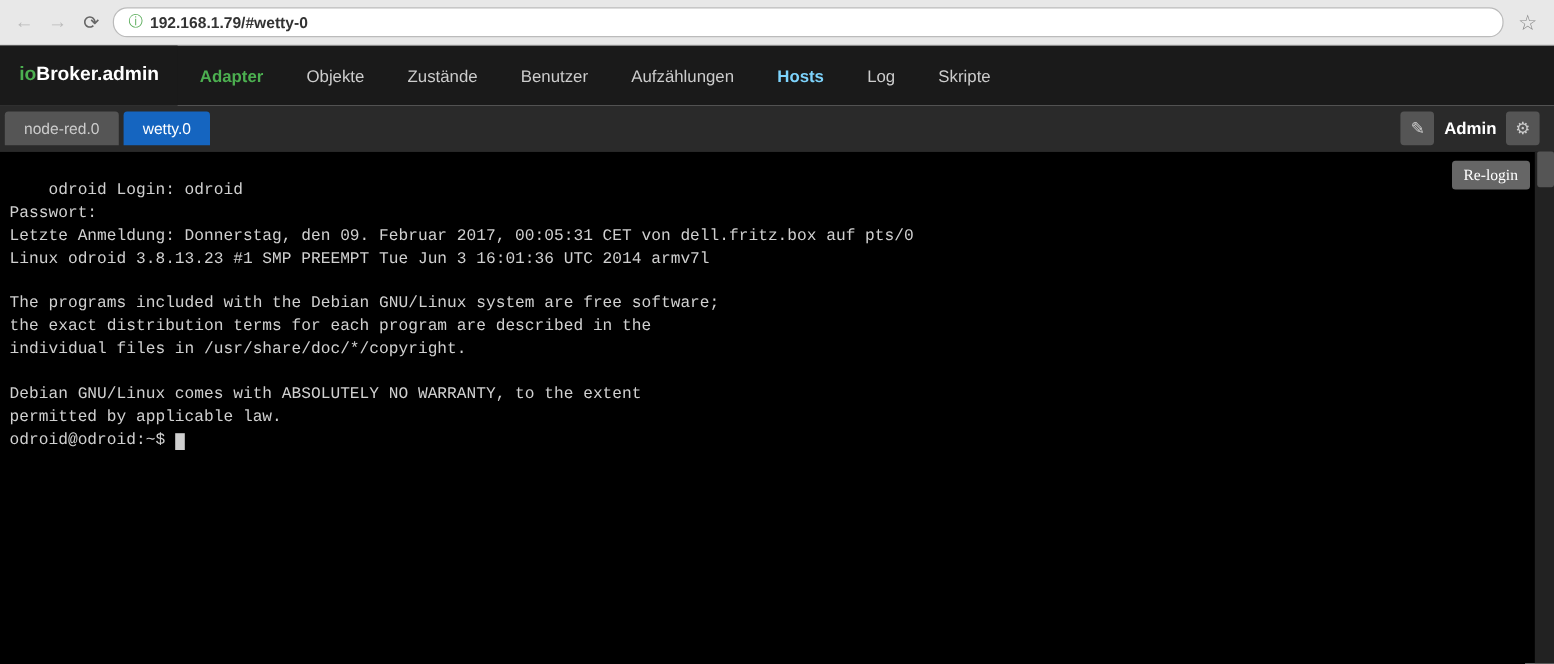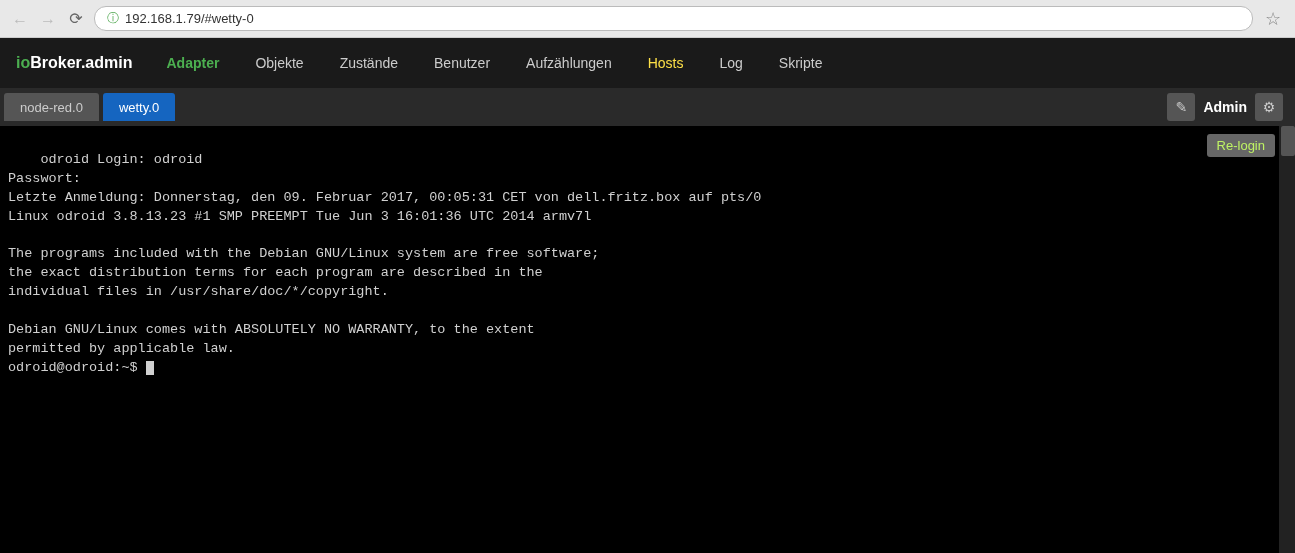--- a/index.html
+++ b/index.html
@@ -30,21 +30,21 @@
       border-radius: 12px;
       background: white;
       padding: 3px 12px;
       font-size: 13px;
       color: #333;
       display: flex;
       align-items: center;
       gap: 6px;
     }
     .address-bar .lock-icon { color: #5a5; font-size: 12px; }
-    .address-text { font-size: 13px; color: #333; }
+    .address-text { font-size: 13px; color: #333; font-weight: bold; }
     .star-btn {
       width: 24px; height: 24px;
       border: none; background: none;
       cursor: pointer; color: #888; font-size: 18px;
     }
 
     
     .app-nav {
       display: flex;
       align-items: center;
@@ -75,21 +75,21 @@
       display: flex;
       align-items: center;
       color: #ccc;
       font-size: 14px;
       cursor: pointer;
       border: none;
       background: none;
       white-space: nowrap;
     }
     .nav-tab.active-green { color: #4caf50; font-weight: bold; background: none; }
-    .nav-tab.active-hosts { color: #fde047; font-weight: normal; background: none; }
+    .nav-tab.active-hosts { color: #7dd3fc; font-weight: bold; background: none; }
 
     
     .tab-bar {
       display: flex;
       align-items: center;
       background: #2a2a2a;
       height: 38px;
       padding: 0 4px;
     }
     .session-tab {
@@ -166,26 +166,27 @@
       vertical-align: text-bottom;
       animation: blink 1s step-end infinite;
     }
     @keyframes blink { 50% { opacity: 0; } }
 
     .relogin-btn {
       position: absolute;
       top: 8px;
       right: 20px;
       background: #666;
-      color: #bef264;
+      color: #ffffff;
       border: none;
       border-radius: 3px;
       padding: 4px 10px;
       font-size: 13px;
       cursor: pointer;
+      font-family: Liberation Serif, serif;
     }
     .scrollbar {
       position: absolute;
       right: 0; top: 0; bottom: 0;
       width: 16px;
       background: #222;
     }
     .scrollbar-thumb {
       position: absolute;
       top: 0; right: 0;

